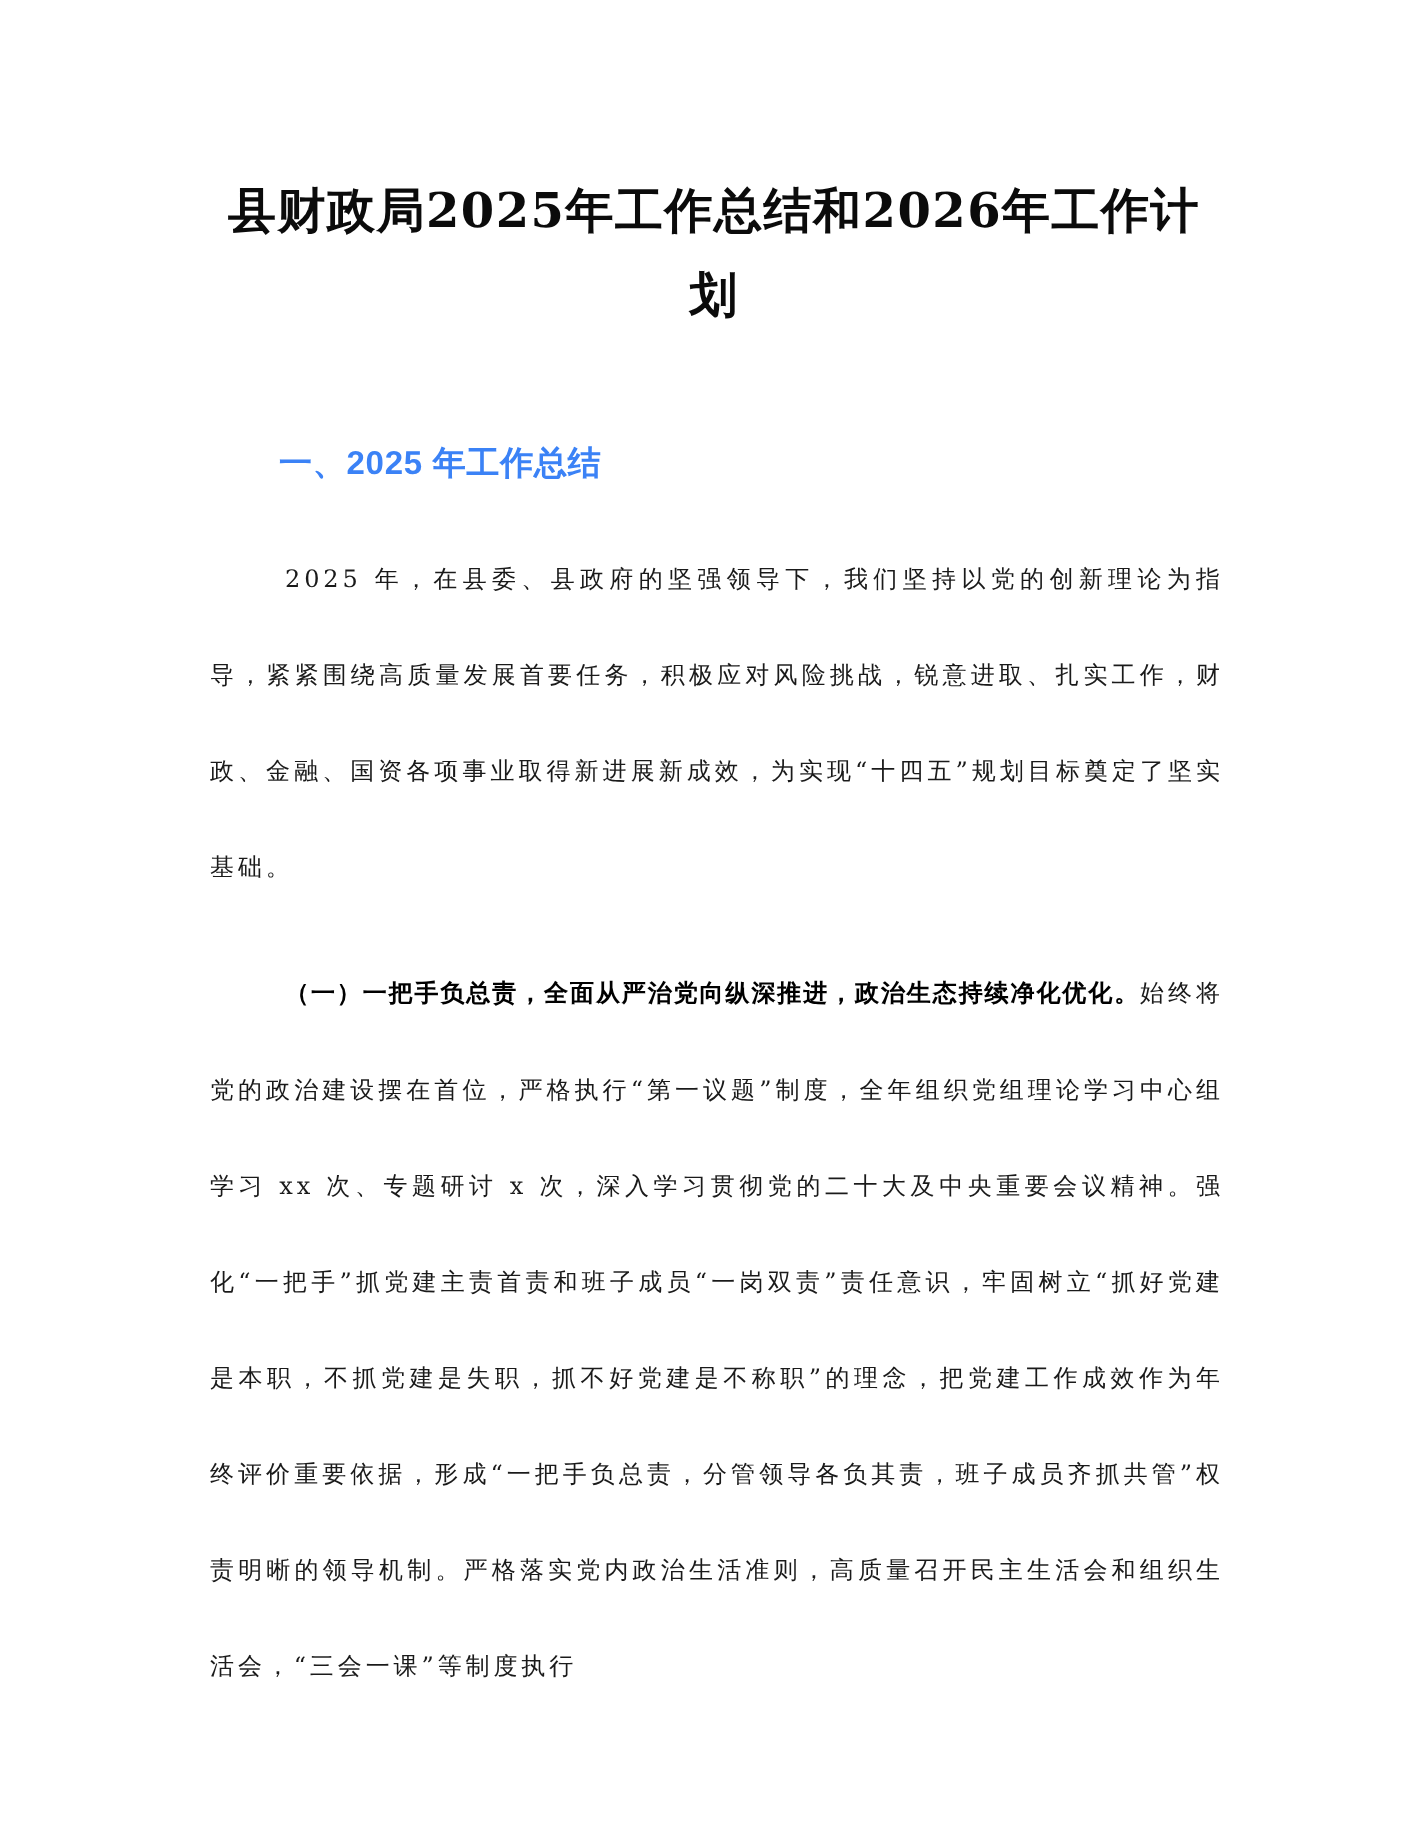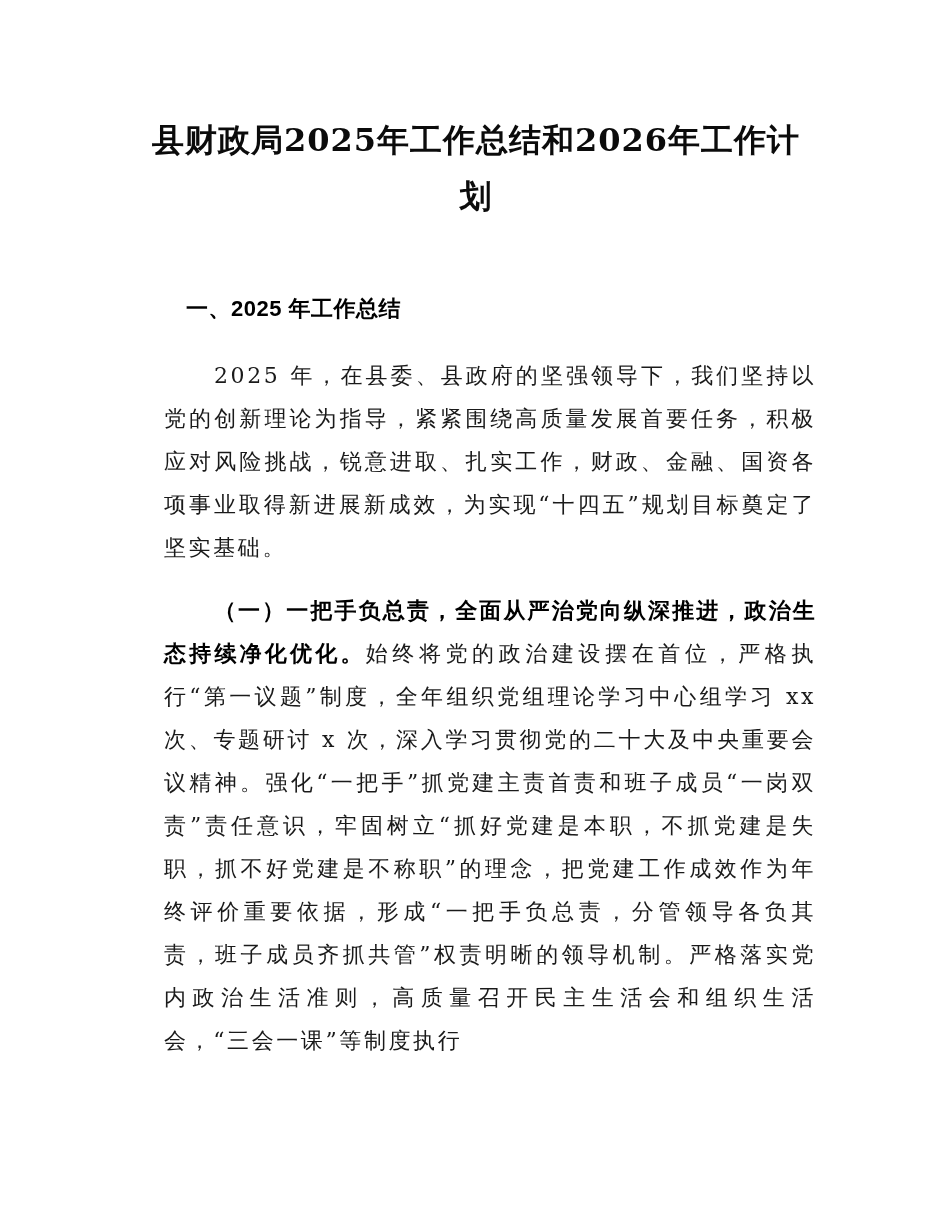--- a/index.html
+++ b/index.html
@@ -50,36 +50,35 @@
   }
 
   
   .section-heading {
     font-family: "Liberation Sans", "DejaVu Sans", sans-serif;
     font-weight: 700;
     font-size: 22px;
     line-height: 34px;
     letter-spacing: 0.5px;
     text-indent: 46px;
-    color: #000000;
+    color: #3b82f6;
     margin-bottom: 28px;
   }
 
   
   .para {
     font-family: "DejaVu Serif", "Liberation Serif", serif;
-    font-size: 22px;
-    line-height: 43px;
+    font-size: 16px;
+    line-height: 64px;
     letter-spacing: 2.6px;
     text-align: justify;
     text-justify: inter-character;
     text-indent: 50px;
     color: #1a1a1a;
     word-break: break-all;
-    margin-left: 24px;
   }
 
   .para + .para { margin-top: 20px; }
 
   
   .lead-bold {
     font-family: "Liberation Sans", "DejaVu Sans", sans-serif;
     font-weight: 700;
     letter-spacing: 1.2px;
     color: #000000;

